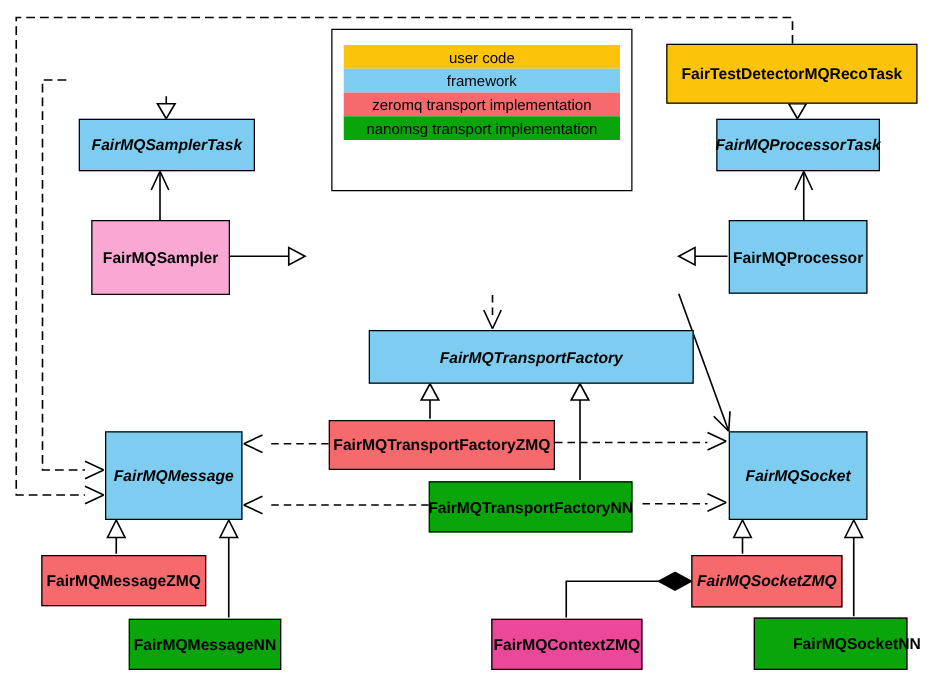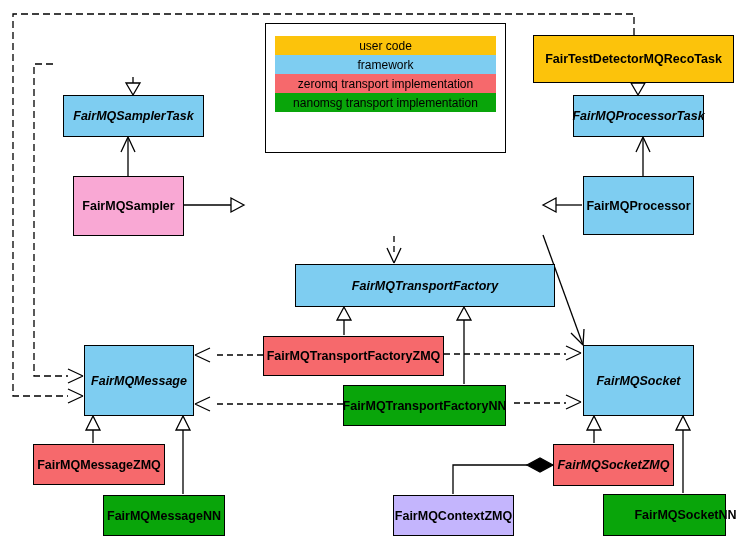--- a/index.html
+++ b/index.html
@@ -184,19 +184,19 @@
   <div class="node" id="n-tfnn" style="background: rgb(9, 165, 10);">FairMQTransportFactoryNN</div>
 
   <div class="node abstract" id="n-message" style="background: rgb(126, 205, 241);">FairMQMessage</div>
 
   <div class="node abstract" id="n-socket" style="background: rgb(126, 205, 241);">FairMQSocket</div>
 
   <div class="node" id="n-messagezmq" style="background: rgb(246, 105, 108);">FairMQMessageZMQ</div>
 
   <div class="node" id="n-messagenn" style="background: rgb(9, 165, 10);">FairMQMessageNN</div>
 
-  <div class="node" id="n-contextzmq" style="background: #c4b5fd;">FairMQContextZMQ</div>
+  <div class="node" id="n-contextzmq" style="background: #ec4899;">FairMQContextZMQ</div>
 
   <div class="node" id="n-socketzmq" style="background: rgb(246, 105, 108); font-style: italic;">FairMQSocketZMQ</div>
 
   <div class="node" id="n-socketnn" style="background: rgb(9, 165, 10); padding-left: 42px;">FairMQSocketNN</div>
 
 </div>
 
 </body></html>

